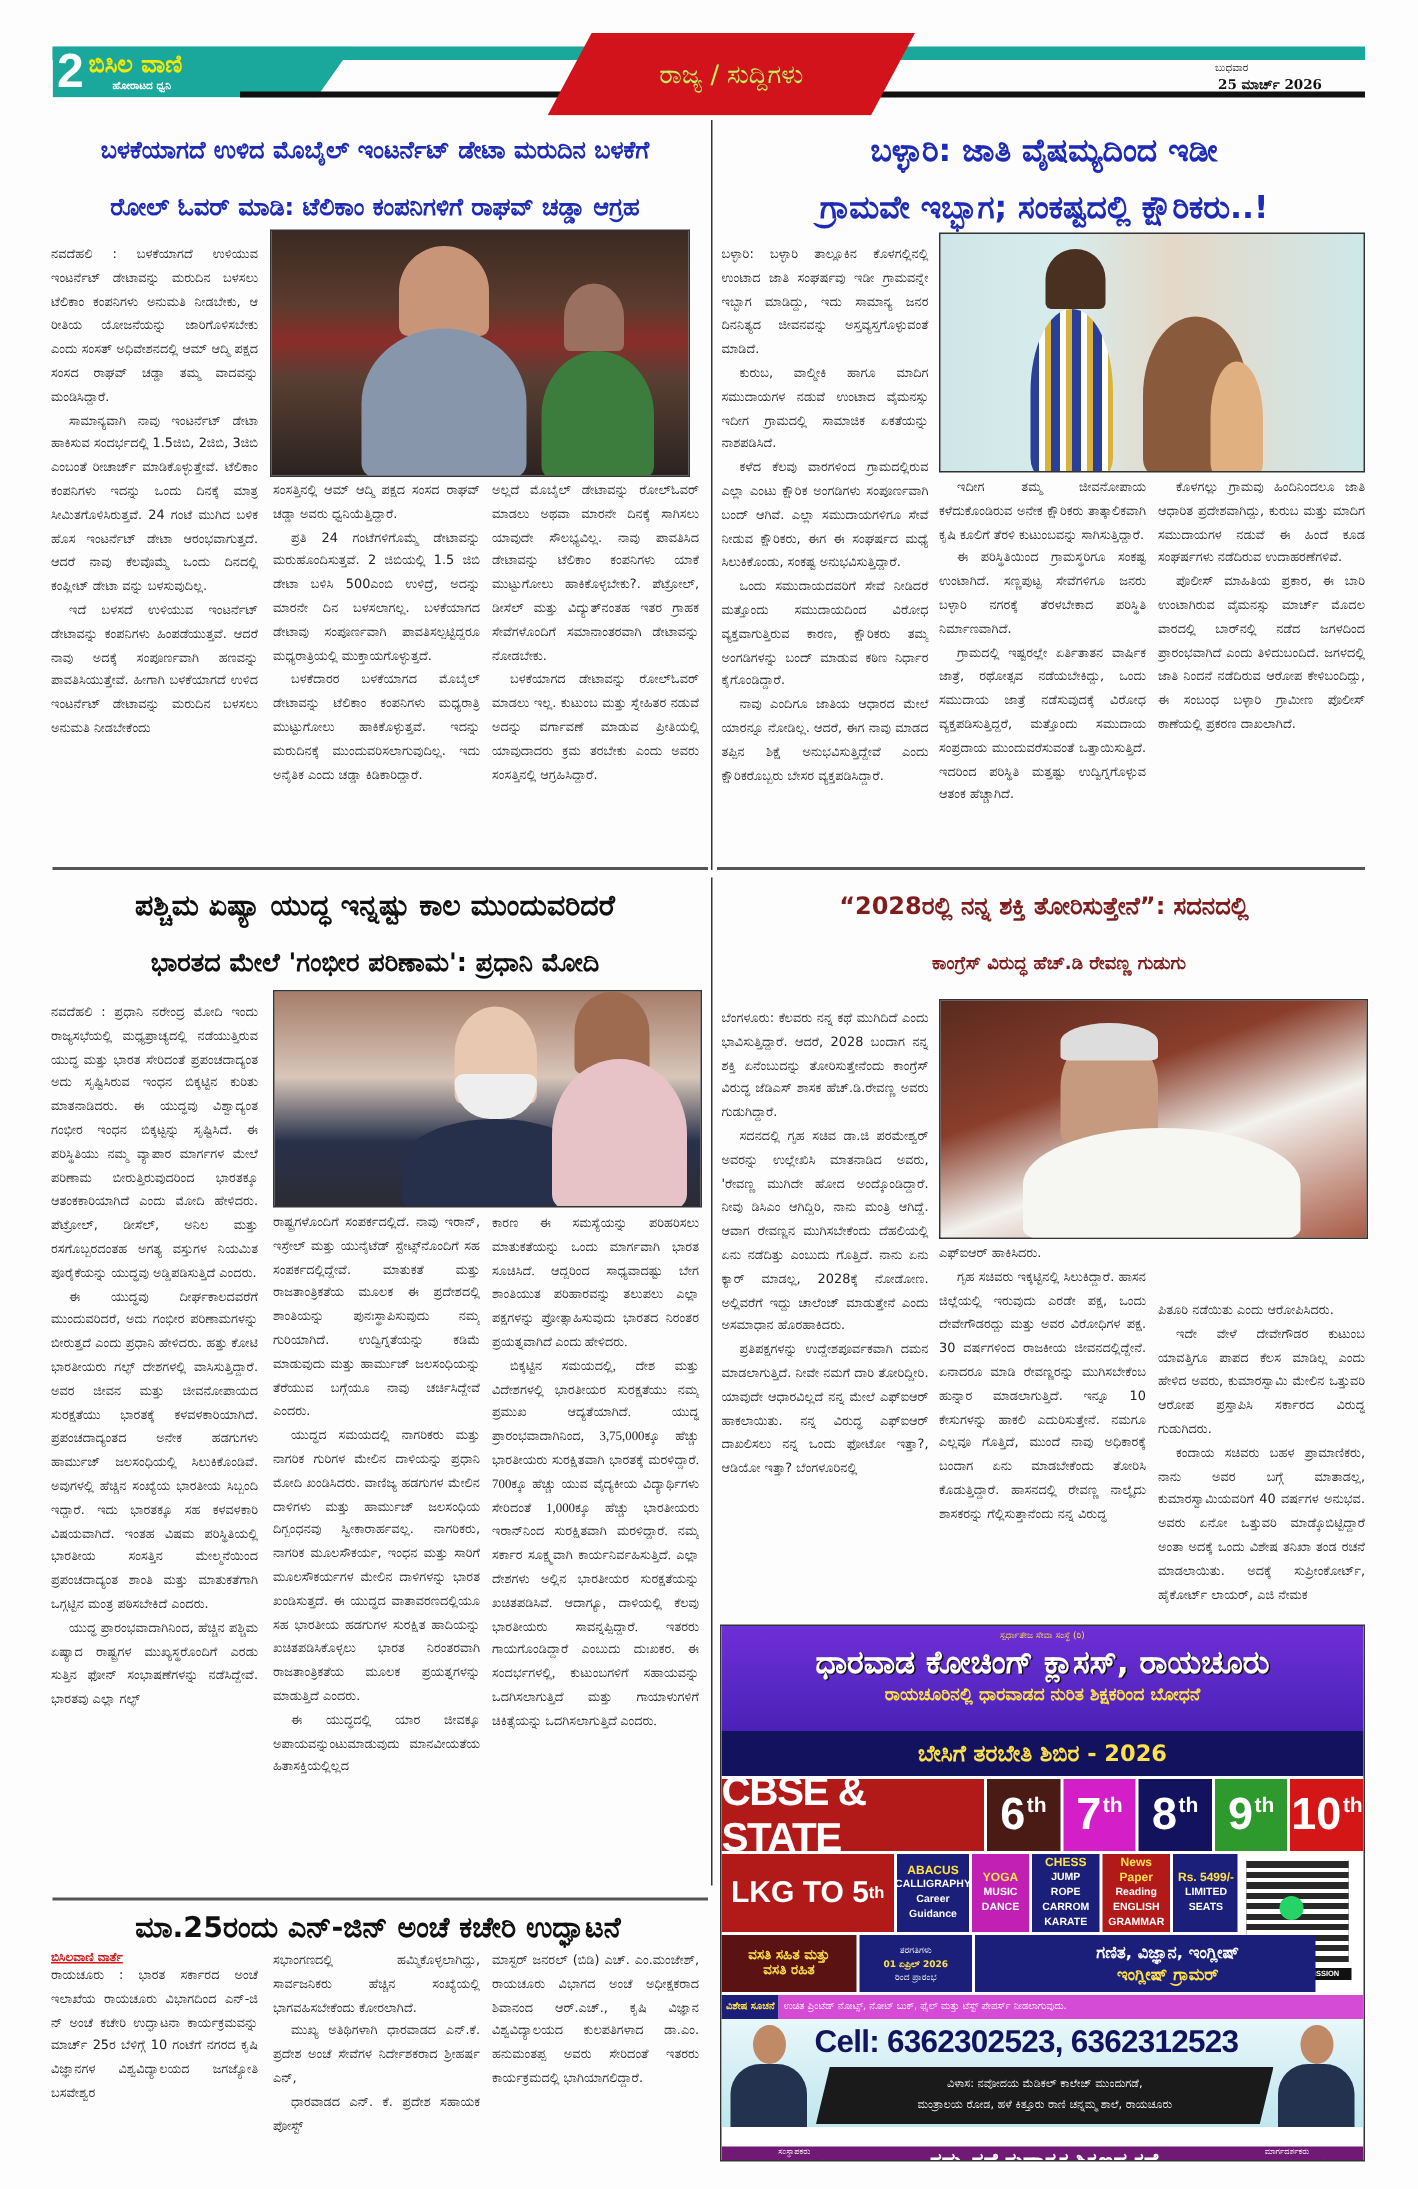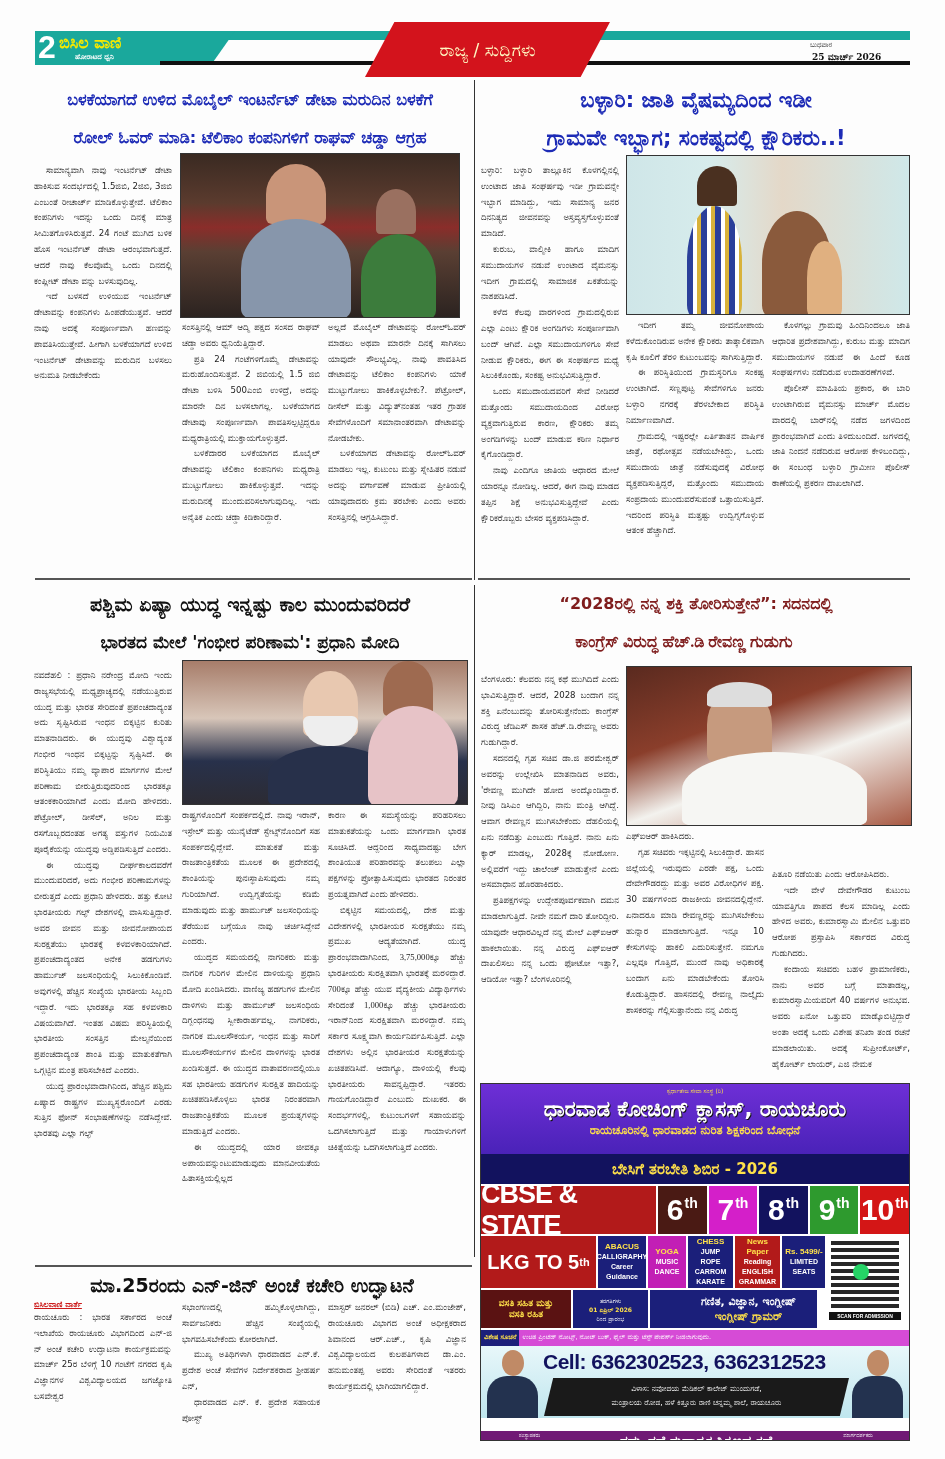--- a/index.html
+++ b/index.html
@@ -6,21 +6,21 @@
   body { width: 945px; height: 1459px; background: #fdfdfd; font-family: "DejaVu Sans", sans-serif; color: #111; position: relative; overflow: hidden; }
   .abs { position: absolute; }
   
   .teal-bar { left: 35px; top: 31px; width: 875px; height: 9px; background: #1aa89c; }
   .mast { left: 35px; top: 31px; width: 200px; height: 34px; background: #1aa89c; clip-path: polygon(0 0, 100% 0, 88% 100%, 0 100%); }
   .mast .num { position: absolute; left: 3px; top: -2px; font: bold 32px "Liberation Sans", sans-serif; color: #fff; }
   .mast .name { position: absolute; left: 24px; top: 2px; font: bold 16px "DejaVu Sans", sans-serif; color: #f5e900; white-space: nowrap; }
   .mast .tag { position: absolute; left: 40px; top: 22px; font: bold 7px "DejaVu Sans", sans-serif; color: #fff; white-space: nowrap; }
   .head-rule { left: 160px; top: 61px; width: 750px; height: 4px; background: #111; }
   .section-flag { left: 365px; top: 22px; width: 245px; height: 55px; background: #d3131c; clip-path: polygon(12% 0, 100% 0, 88% 100%, 0 100%); display:flex; align-items:center; justify-content:center; }
-  .section-flag span { color: #fef9c3; font: 17px "DejaVu Sans", sans-serif; }
+  .section-flag span { color: #bef264; font: 17px "DejaVu Sans", sans-serif; }
   .day { left: 810px; top: 41px; font: 7px "DejaVu Sans", sans-serif; color: #222; }
   .date { left: 812px; top: 52px; font: bold 9px "DejaVu Serif", serif; color: #111; white-space: nowrap; }
   
   .hl { font-weight: bold; text-align: center; line-height: 40px; white-space: nowrap; overflow: hidden; }
   .hl.blue { color: #1d2bb6; }
   .hl.black { color: #111; }
   .hl.red { color: #7f1d1d; }
   .col-rule { width: 1px; background: #333; }
   .hrule { height: 2px; background: #555; }
   .body-text { font: 8.6px/15.8px "DejaVu Sans", sans-serif; text-align: justify; color: #222; overflow: hidden; }
@@ -43,21 +43,21 @@
   .ad .cbse { width: 175px; background:#b21a1a; color:#fff; font: bold 27px "Liberation Sans", sans-serif; display:flex; align-items:center; justify-content:center; letter-spacing:-1px; }
   .ad .grade { flex:1; color:#fff; font: bold 30px "Liberation Sans", sans-serif; display:flex; align-items:center; justify-content:center; }
   .ad .grade sup { font-size: 14px; margin-left:1px; margin-top:-14px; }
   .ad .row2 { position:absolute; left:0; top:152px; width:100%; height:52px; display:flex; gap:2px; }
   .ad .lkg { width: 115px; background:#b21a1a; color:#fff; font: bold 20px "Liberation Sans", sans-serif; display:flex; align-items:center; justify-content:center; }
   .ad .box { background:#1b1f7a; color:#fff; font: bold 7px "Liberation Sans", sans-serif; display:flex; flex-direction:column; align-items:center; justify-content:center; text-align:center; line-height:10px; padding:0 2px; }
   .ad .qr { position:absolute; right:4px; top:152px; width:80px; height:120px; background:#fff; }
   .ad .qr .code { position:absolute; left:6px; top:4px; width:68px; height:68px; background: repeating-linear-gradient(0deg,#111 0 4px,#fff 4px 7px), #111; opacity:.9; }
   .ad .qr .wa { position:absolute; left:28px; top:28px; width:16px; height:16px; border-radius:50%; background:#25d366; }
   .ad .qr .scan { position:absolute; left:4px; top:76px; width:72px; background:#111; color:#fff; font: bold 5px "Liberation Sans", sans-serif; text-align:center; padding:1px 0; }
-  .ad .row3 { position:absolute; left:0; top:206px; width:336px; height:38px; display:flex; gap:2px; }
+  .ad .row3 { position:absolute; left:0; top:206px; width:396px; height:38px; display:flex; gap:2px; }
   .ad .row3 .c1 { width:90px; background:#5a1212; color:#ffe14a; font: bold 9px "DejaVu Sans", sans-serif; display:flex; flex-direction:column; justify-content:center; align-items:center; }
   .ad .row3 .c2 { width:75px; background:#1b1f7a; color:#fff; font: 6px "DejaVu Sans", sans-serif; display:flex; flex-direction:column; justify-content:center; align-items:center; line-height:9px; }
   .ad .row3 .c2 .d { color:#ffe14a; font-weight:bold; }
   .ad .row3 .c3 { flex:1; background:#1b1f7a; color:#fff; font: bold 11px "DejaVu Sans", sans-serif; display:flex; flex-direction:column; justify-content:center; align-items:center; line-height:15px;padding-left:30px; }
   .ad .notice { position:absolute; left:0; top:246px; width:100%; height:16px; display:flex; }
   .ad .notice .lbl { background:#1b1f7a; color:#ffe14a; font: bold 6.5px "DejaVu Sans", sans-serif; padding: 3px 3px; white-space:nowrap; }
   .ad .notice .txt { flex:1; background:#d64bd6; color:#fff; font: 6.5px "DejaVu Sans", sans-serif; padding: 3px 3px; white-space:nowrap; overflow:hidden; }
   .ad .contact { position:absolute; left:0; top:262px; width:100%; height:72px; background: linear-gradient(180deg,#e8f7fa,#bfe6ee); }
   .ad .cell { position:absolute; left:62px; top:4px; color:#12125e; font: bold 21px "Liberation Sans", sans-serif; white-space:nowrap; letter-spacing:-0.5px; }
   .ad .addr { position:absolute; left:63px; top:32px; width:305px; height:38px; background:#1a1a1a; clip-path: polygon(3% 0,100% 0,97% 100%,0 100%); color:#fff; font: 7.5px "DejaVu Sans", sans-serif; text-align:center; line-height:14px; padding-top:4px; }
@@ -91,20 +91,21 @@
 
 <div class="abs hl blue" style="left:30px;top:80px;width:440px;font-size:16px;">ಬಳಕೆಯಾಗದೆ ಉಳಿದ ಮೊಬೈಲ್ ಇಂಟರ್ನೆಟ್ ಡೇಟಾ ಮರುದಿನ ಬಳಕೆಗೆ</div>
 <div class="abs hl blue" style="left:30px;top:118px;width:440px;font-size:16px;">ರೋಲ್ ಓವರ್ ಮಾಡಿ: ಟೆಲಿಕಾಂ ಕಂಪನಿಗಳಿಗೆ ರಾಘವ್ ಚಡ್ಡಾ ಆಗ್ರಹ</div>
 <div class="abs photo ph1" style="left:180px;top:153px;width:280px;height:165px;">
   <div class="figure" style="left:85px;top:10px;width:60px;height:60px;background:#c99579;"></div>
   <div class="figure" style="left:60px;top:65px;width:110px;height:100px;background:#8796ab;"></div>
   <div class="figure" style="left:195px;top:35px;width:40px;height:45px;background:#9a7060;"></div>
   <div class="figure" style="left:180px;top:80px;width:75px;height:85px;background:#3c7c3c;"></div>
 </div>
 <div class="abs body-text" style="left:34px;top:163px;width:138px;height:410px;">
+  <p class="first">ನವದೆಹಲಿ : ಬಳಕೆಯಾಗದೆ ಉಳಿಯುವ ಇಂಟರ್ನೆಟ್ ಡೇಟಾವನ್ನು ಮರುದಿನ ಬಳಸಲು ಟೆಲಿಕಾಂ ಕಂಪನಿಗಳು ಅನುಮತಿ ನೀಡಬೇಕು, ಆ ರೀತಿಯ ಯೋಜನೆಯನ್ನು ಜಾರಿಗೊಳಿಸಬೇಕು ಎಂದು ಸಂಸತ್ ಅಧಿವೇಶನದಲ್ಲಿ ಆಮ್ ಆದ್ಮಿ ಪಕ್ಷದ ಸಂಸದ ರಾಘವ್ ಚಡ್ಡಾ ತಮ್ಮ ವಾದವನ್ನು ಮಂಡಿಸಿದ್ದಾರೆ.</p>
   <p>ಸಾಮಾನ್ಯವಾಗಿ ನಾವು ಇಂಟರ್ನೆಟ್ ಡೇಟಾ ಹಾಕಿಸುವ ಸಂದರ್ಭದಲ್ಲಿ 1.5ಜಿಬಿ, 2ಜಿಬಿ, 3ಜಿಬಿ ಎಂಬಂತೆ ರೀಚಾರ್ಜ್ ಮಾಡಿಕೊಳ್ಳುತ್ತೇವೆ. ಟೆಲಿಕಾಂ ಕಂಪನಿಗಳು ಇದನ್ನು ಒಂದು ದಿನಕ್ಕೆ ಮಾತ್ರ ಸೀಮಿತಗೊಳಿಸಿರುತ್ತವೆ. 24 ಗಂಟೆ ಮುಗಿದ ಬಳಿಕ ಹೊಸ ಇಂಟರ್ನೆಟ್ ಡೇಟಾ ಆರಂಭವಾಗುತ್ತದೆ. ಆದರೆ ನಾವು ಕೆಲವೊಮ್ಮೆ ಒಂದು ದಿನದಲ್ಲಿ ಕಂಪ್ಲೀಟ್ ಡೇಟಾ ವನ್ನು ಬಳಸುವುದಿಲ್ಲ.</p>
   <p>ಇದೆ ಬಳಸದೆ ಉಳಿಯುವ ಇಂಟರ್ನೆಟ್ ಡೇಟಾವನ್ನು ಕಂಪನಿಗಳು ಹಿಂಪಡೆಯುತ್ತವೆ. ಆದರೆ ನಾವು ಅದಕ್ಕೆ ಸಂಪೂರ್ಣವಾಗಿ ಹಣವನ್ನು ಪಾವತಿಸಿಯುತ್ತೇವೆ. ಹೀಗಾಗಿ ಬಳಕೆಯಾಗದೆ ಉಳಿದ ಇಂಟರ್ನೆಟ್ ಡೇಟಾವನ್ನು ಮರುದಿನ ಬಳಸಲು ಅನುಮತಿ ನೀಡಬೇಕೆಂದು</p>
 </div>
 <div class="abs body-text" style="left:182px;top:320px;width:138px;height:253px;">
   <p class="first">ಸಂಸತ್ತಿನಲ್ಲಿ ಆಮ್ ಆದ್ಮಿ ಪಕ್ಷದ ಸಂಸದ ರಾಘವ್ ಚಡ್ಡಾ ಅವರು ಧ್ವನಿಯೆತ್ತಿದ್ದಾರೆ.</p>
   <p>ಪ್ರತಿ 24 ಗಂಟೆಗಳಿಗೊಮ್ಮೆ ಡೇಟಾವನ್ನು ಮರುಹೊಂದಿಸುತ್ತವೆ. 2 ಜಿಬಿಯಲ್ಲಿ 1.5 ಜಿಬಿ ಡೇಟಾ ಬಳಿಸಿ 500ಎಂಬಿ ಉಳಿದ್ರೆ, ಅದನ್ನು ಮಾರನೇ ದಿನ ಬಳಸಲಾಗಲ್ಲ. ಬಳಕೆಯಾಗದ ಡೇಟಾವು ಸಂಪೂರ್ಣವಾಗಿ ಪಾವತಿಸಲ್ಪಟ್ಟಿದ್ದರೂ ಮಧ್ಯರಾತ್ರಿಯಲ್ಲಿ ಮುಕ್ತಾಯಗೊಳ್ಳುತ್ತದೆ.</p>
   <p>ಬಳಕೆದಾರರ ಬಳಕೆಯಾಗದ ಮೊಬೈಲ್ ಡೇಟಾವನ್ನು ಟೆಲಿಕಾಂ ಕಂಪನಿಗಳು ಮಧ್ಯರಾತ್ರಿ ಮುಟ್ಟುಗೋಲು ಹಾಕಿಕೊಳ್ಳುತ್ತವೆ. ಇದನ್ನು ಮರುದಿನಕ್ಕೆ ಮುಂದುವರಿಸಲಾಗುವುದಿಲ್ಲ. ಇದು ಅನೈತಿಕ ಎಂದು ಚಡ್ಡಾ ಕಿಡಿಕಾರಿದ್ದಾರೆ.</p>
 </div>
 <div class="abs body-text" style="left:328px;top:320px;width:138px;height:253px;">
   <p class="first">ಅಲ್ಲದೆ ಮೊಬೈಲ್ ಡೇಟಾವನ್ನು ರೋಲ್ಓವರ್ ಮಾಡಲು ಅಥವಾ ಮಾರನೇ ದಿನಕ್ಕೆ ಸಾಗಿಸಲು ಯಾವುದೇ ಸೌಲಭ್ಯವಿಲ್ಲ. ನಾವು ಪಾವತಿಸಿದ ಡೇಟಾವನ್ನು ಟೆಲಿಕಾಂ ಕಂಪನಿಗಳು ಯಾಕೆ ಮುಟ್ಟುಗೋಲು ಹಾಕಿಕೊಳ್ಳಬೇಕು?. ಪೆಟ್ರೋಲ್, ಡೀಸೆಲ್ ಮತ್ತು ವಿದ್ಯುತ್‌ನಂತಹ ಇತರ ಗ್ರಾಹಕ ಸೇವೆಗಳೊಂದಿಗೆ ಸಮಾನಾಂತರವಾಗಿ ಡೇಟಾವನ್ನು ನೋಡಬೇಕು.</p>
@@ -157,21 +158,21 @@
   <p class="first">ರಾಷ್ಟ್ರಗಳೊಂದಿಗೆ ಸಂಪರ್ಕದಲ್ಲಿದೆ. ನಾವು ಇರಾನ್, ಇಸ್ರೇಲ್ ಮತ್ತು ಯುನೈಟೆಡ್ ಸ್ಟೇಟ್ಸ್‌ನೊಂದಿಗೆ ಸಹ ಸಂಪರ್ಕದಲ್ಲಿದ್ದೇವೆ. ಮಾತುಕತೆ ಮತ್ತು ರಾಜತಾಂತ್ರಿಕತೆಯ ಮೂಲಕ ಈ ಪ್ರದೇಶದಲ್ಲಿ ಶಾಂತಿಯನ್ನು ಪುನಃಸ್ಥಾಪಿಸುವುದು ನಮ್ಮ ಗುರಿಯಾಗಿದೆ. ಉದ್ವಿಗ್ನತೆಯನ್ನು ಕಡಿಮೆ ಮಾಡುವುದು ಮತ್ತು ಹಾರ್ಮುಜ್ ಜಲಸಂಧಿಯನ್ನು ತೆರೆಯುವ ಬಗ್ಗೆಯೂ ನಾವು ಚರ್ಚಿಸಿದ್ದೇವೆ ಎಂದರು.</p>
   <p>ಯುದ್ಧದ ಸಮಯದಲ್ಲಿ ನಾಗರಿಕರು ಮತ್ತು ನಾಗರಿಕ ಗುರಿಗಳ ಮೇಲಿನ ದಾಳಿಯನ್ನು ಪ್ರಧಾನಿ ಮೋದಿ ಖಂಡಿಸಿದರು. ವಾಣಿಜ್ಯ ಹಡಗುಗಳ ಮೇಲಿನ ದಾಳಿಗಳು ಮತ್ತು ಹಾರ್ಮುಜ್ ಜಲಸಂಧಿಯ ದಿಗ್ಬಂಧನವು ಸ್ವೀಕಾರಾರ್ಹವಲ್ಲ. ನಾಗರಿಕರು, ನಾಗರಿಕ ಮೂಲಸೌಕರ್ಯ, ಇಂಧನ ಮತ್ತು ಸಾರಿಗೆ ಮೂಲಸೌಕರ್ಯಗಳ ಮೇಲಿನ ದಾಳಿಗಳನ್ನು ಭಾರತ ಖಂಡಿಸುತ್ತದೆ. ಈ ಯುದ್ಧದ ವಾತಾವರಣದಲ್ಲಿಯೂ ಸಹ ಭಾರತೀಯ ಹಡಗುಗಳ ಸುರಕ್ಷಿತ ಹಾದಿಯನ್ನು ಖಚಿತಪಡಿಸಿಕೊಳ್ಳಲು ಭಾರತ ನಿರಂತರವಾಗಿ ರಾಜತಾಂತ್ರಿಕತೆಯ ಮೂಲಕ ಪ್ರಯತ್ನಗಳನ್ನು ಮಾಡುತ್ತಿದೆ ಎಂದರು.</p>
   <p>ಈ ಯುದ್ಧದಲ್ಲಿ ಯಾರ ಜೀವಕ್ಕೂ ಅಪಾಯವನ್ನುಂಟುಮಾಡುವುದು ಮಾನವೀಯತೆಯ ಹಿತಾಸಕ್ತಿಯಲ್ಲಿಲ್ಲದ</p>
 </div>
 <div class="abs body-text" style="left:328px;top:808px;width:138px;height:445px;font-family:Liberation Serif, serif;">
   <p class="first">ಕಾರಣ ಈ ಸಮಸ್ಯೆಯನ್ನು ಪರಿಹರಿಸಲು ಮಾತುಕತೆಯನ್ನು ಒಂದು ಮಾರ್ಗವಾಗಿ ಭಾರತ ಸೂಚಿಸಿದೆ. ಆದ್ದರಿಂದ ಸಾಧ್ಯವಾದಷ್ಟು ಬೇಗ ಶಾಂತಿಯುತ ಪರಿಹಾರವನ್ನು ತಲುಪಲು ಎಲ್ಲಾ ಪಕ್ಷಗಳನ್ನು ಪ್ರೋತ್ಸಾಹಿಸುವುದು ಭಾರತದ ನಿರಂತರ ಪ್ರಯತ್ನವಾಗಿದೆ ಎಂದು ಹೇಳಿದರು.</p>
   <p>ಬಿಕ್ಕಟ್ಟಿನ ಸಮಯದಲ್ಲಿ, ದೇಶ ಮತ್ತು ವಿದೇಶಗಳಲ್ಲಿ ಭಾರತೀಯರ ಸುರಕ್ಷತೆಯು ನಮ್ಮ ಪ್ರಮುಖ ಆದ್ಯತೆಯಾಗಿದೆ. ಯುದ್ಧ ಪ್ರಾರಂಭವಾದಾಗಿನಿಂದ, 3,75,000ಕ್ಕೂ ಹೆಚ್ಚು ಭಾರತೀಯರು ಸುರಕ್ಷಿತವಾಗಿ ಭಾರತಕ್ಕೆ ಮರಳಿದ್ದಾರೆ. 700ಕ್ಕೂ ಹೆಚ್ಚು ಯುವ ವೈದ್ಯಕೀಯ ವಿದ್ಯಾರ್ಥಿಗಳು ಸೇರಿದಂತೆ 1,000ಕ್ಕೂ ಹೆಚ್ಚು ಭಾರತೀಯರು ಇರಾನ್‌ನಿಂದ ಸುರಕ್ಷಿತವಾಗಿ ಮರಳಿದ್ದಾರೆ. ನಮ್ಮ ಸರ್ಕಾರ ಸೂಕ್ಷ್ಮವಾಗಿ ಕಾರ್ಯನಿರ್ವಹಿಸುತ್ತಿದೆ. ಎಲ್ಲಾ ದೇಶಗಳು ಅಲ್ಲಿನ ಭಾರತೀಯರ ಸುರಕ್ಷತೆಯನ್ನು ಖಚಿತಪಡಿಸಿವೆ. ಆದಾಗ್ಯೂ, ದಾಳಿಯಲ್ಲಿ ಕೆಲವು ಭಾರತೀಯರು ಸಾವನ್ನಪ್ಪಿದ್ದಾರೆ. ಇತರರು ಗಾಯಗೊಂಡಿದ್ದಾರೆ ಎಂಬುದು ದುಃಖಕರ. ಈ ಸಂದರ್ಭಗಳಲ್ಲಿ, ಕುಟುಂಬಗಳಿಗೆ ಸಹಾಯವನ್ನು ಒದಗಿಸಲಾಗುತ್ತಿದೆ ಮತ್ತು ಗಾಯಾಳುಗಳಿಗೆ ಚಿಕಿತ್ಸೆಯನ್ನು ಒದಗಿಸಲಾಗುತ್ತಿದೆ ಎಂದರು.</p>
 </div>
 
 <div class="abs hl red" style="left:480px;top:584px;width:432px;font-size:16px;">“2028ರಲ್ಲಿ ನನ್ನ ಶಕ್ತಿ ತೋರಿಸುತ್ತೇನೆ”: ಸದನದಲ್ಲಿ</div>
-<div class="abs hl red" style="left:468px;top:622px;width:432px;font-size:16px;font-family:Liberation Serif, serif;">ಕಾಂಗ್ರೆಸ್ ವಿರುದ್ಧ ಹೆಚ್.ಡಿ ರೇವಣ್ಣ ಗುಡುಗು</div>
+<div class="abs hl red" style="left:490px;top:622px;width:432px;font-size:12px;">ಕಾಂಗ್ರೆಸ್ ವಿರುದ್ಧ ಹೆಚ್.ಡಿ ರೇವಣ್ಣ ಗುಡುಗು</div>
 <div class="abs photo ph4" style="left:626px;top:666px;width:286px;height:160px;">
   <div class="figure" style="left:80px;top:20px;width:65px;height:75px;background:#c69a7e;"></div>
   <div class="figure" style="left:80px;top:15px;width:65px;height:25px;background:#ddd;"></div>
   <div class="figure" style="left:55px;top:85px;width:185px;height:75px;background:#f6f6f3;"></div>
 </div>
 <div class="abs body-text" style="left:481px;top:672px;width:138px;height:410px;">
   <p class="first">ಬೆಂಗಳೂರು: ಕೆಲವರು ನನ್ನ ಕಥೆ ಮುಗಿದಿದೆ ಎಂದು ಭಾವಿಸುತ್ತಿದ್ದಾರೆ. ಆದರೆ, 2028 ಬಂದಾಗ ನನ್ನ ಶಕ್ತಿ ಏನೆಂಬುದನ್ನು ತೋರಿಸುತ್ತೇನೆಂದು ಕಾಂಗ್ರೆಸ್ ವಿರುದ್ಧ ಜೆಡಿಎಸ್ ಶಾಸಕ ಹೆಚ್.ಡಿ.ರೇವಣ್ಣ ಅವರು ಗುಡುಗಿದ್ದಾರೆ.</p>
   <p>ಸದನದಲ್ಲಿ ಗೃಹ ಸಚಿವ ಡಾ.ಜಿ ಪರಮೇಶ್ವರ್ ಅವರನ್ನು ಉಲ್ಲೇಖಿಸಿ ಮಾತನಾಡಿದ ಅವರು, 'ರೇವಣ್ಣ ಮುಗಿದೇ ಹೋದ ಅಂದ್ಕೊಂಡಿದ್ದಾರೆ. ನೀವು ಡಿಸಿಎಂ ಆಗಿದ್ದಿರಿ, ನಾನು ಮಂತ್ರಿ ಆಗಿದ್ದೆ. ಆವಾಗ ರೇವಣ್ಣನ ಮುಗಿಸಬೇಕೆಂದು ದೆಹಲಿಯಲ್ಲಿ ಏನು ನಡೆದಿತ್ತು ಎಂಬುದು ಗೊತ್ತಿದೆ. ನಾನು ಏನು ಕ್ಯಾರ್ ಮಾಡಲ್ಲ, 2028ಕ್ಕೆ ನೋಡೋಣ. ಅಲ್ಲಿವರೆಗೆ ಇದ್ದು ಚಾಲೆಂಜ್ ಮಾಡುತ್ತೇನೆ ಎಂದು ಅಸಮಾಧಾನ ಹೊರಹಾಕಿದರು.</p>
   <p>ಪ್ರತಿಪಕ್ಷಗಳನ್ನು ಉದ್ದೇಶಪೂರ್ವಕವಾಗಿ ದಮನ ಮಾಡಲಾಗುತ್ತಿದೆ. ನೀವೇ ನಮಗೆ ದಾರಿ ತೋರಿದ್ದೀರಿ. ಯಾವುದೇ ಆಧಾರವಿಲ್ಲದೆ ನನ್ನ ಮೇಲೆ ಎಫ್ಐಆರ್ ಹಾಕಲಾಯಿತು. ನನ್ನ ವಿರುದ್ಧ ಎಫ್ಐಆರ್ ದಾಖಲಿಸಲು ನನ್ನ ಒಂದು ಫೋಟೋ ಇತ್ತಾ?, ಆಡಿಯೋ ಇತ್ತಾ? ಬೆಂಗಳೂರಿನಲ್ಲಿ</p>
 </div>

